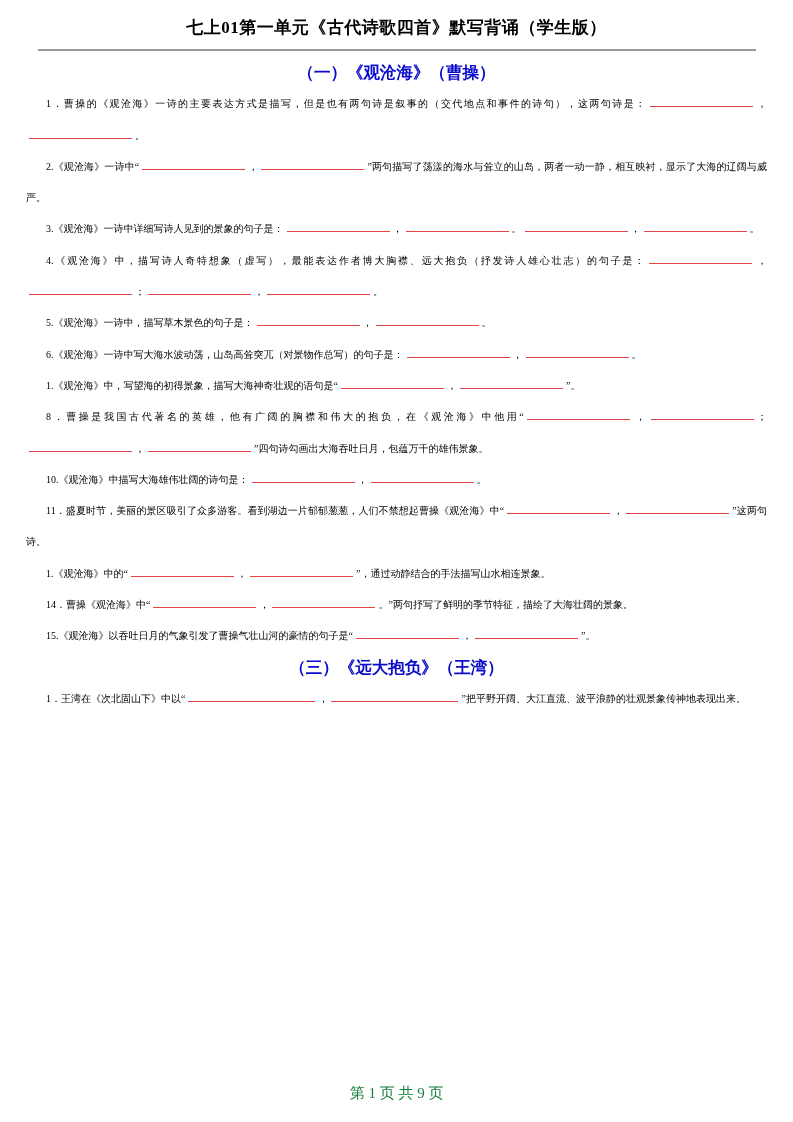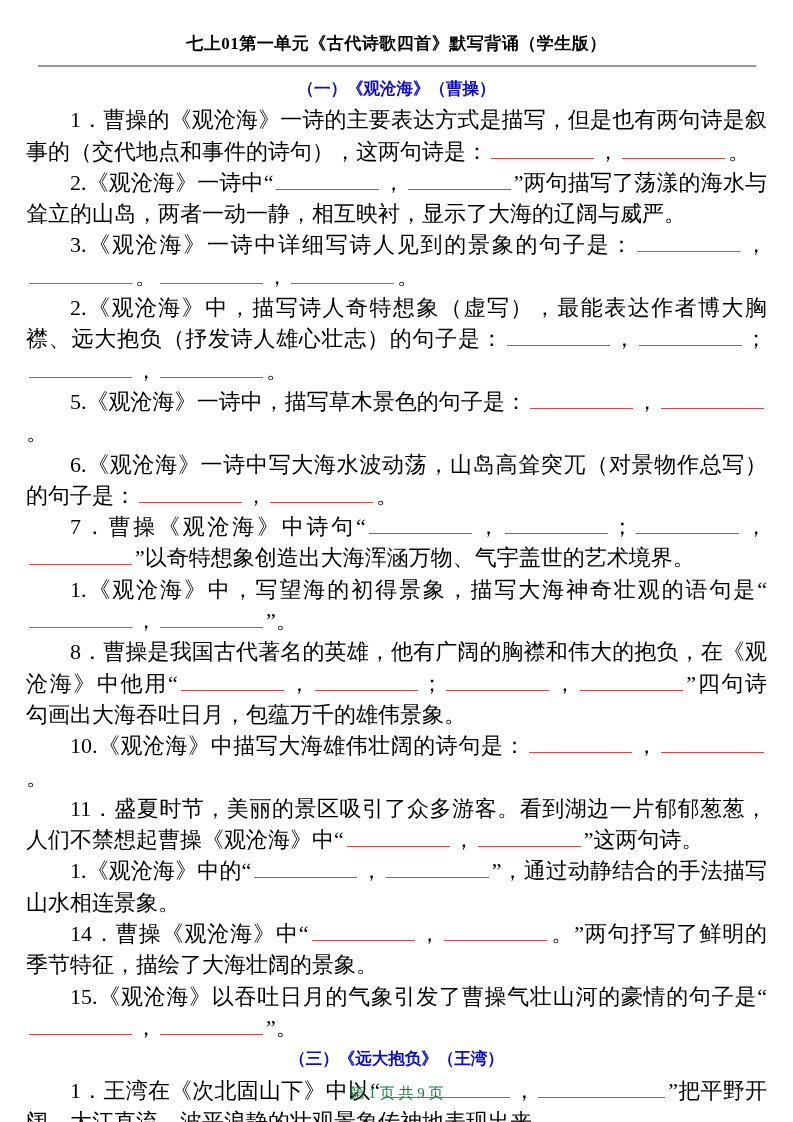--- a/index.html
+++ b/index.html
@@ -6,21 +6,21 @@
   html, body { width: 793px; }
   body {
     height: 1122px;
     background: #ffffff;
     color: #000000;
     font-family: "Liberation Serif", "DejaVu Serif", serif;
     position: relative;
     overflow: hidden;
   }
   .page-title {
-    padding-top: 34px;
+    padding-top: 18px;
     text-align: center;
     font-weight: bold;
     font-size: 17px;
     line-height: 19px;
     letter-spacing: 0.5px;
   }
   .title-rule {
     width: 718px;
     margin: 12px auto 6px auto;
     border: none;
@@ -31,21 +31,21 @@
   }
   .section-heading {
     text-align: center;
     color: var(--heading-color, #0b0bcb);
     font-weight: bold;
     font-size: 16.5px;
     line-height: 31.3px;
     text-indent: 0;
   }
   p.question {
-    font-size: 22px;
+    font-size: 10px;
     line-height: 31.3px;
     text-align: justify;
     text-indent: 2em;
     word-break: break-all;
   }
   .blank {
     display: inline-block;
     height: 15px;
     border-bottom: 1.6px solid var(--blank-color, #e04444);
     margin: 0 3px;
@@ -64,24 +64,23 @@
 </head>
 <body>
 
 <div class="page-title">七上01第一单元《古代诗歌四首》默写背诵（学生版）</div>
 <hr class="title-rule">
 <div class="doc-body">
     <div class="section-heading">（一）《观沧海》（曹操）</div>
     <p class="question"><span>1．曹操的《观沧海》一诗的主要表达方式是描写，但是也有两句诗是叙事的（交代地点和事件的诗句），这两句诗是：</span><span class="blank" style="width: 103px;"></span><span>，</span><span class="blank" style="width: 103px;"></span><span>。</span></p>
     <p class="question"><span>2.《观沧海》一诗中“</span><span class="blank" style="width: 103px;"></span><span>，</span><span class="blank" style="width: 103px;"></span><span>”两句描写了荡漾的海水与耸立的山岛，两者一动一静，相互映衬，显示了大海的辽阔与威严。</span></p>
     <p class="question"><span>3.《观沧海》一诗中详细写诗人见到的景象的句子是：</span><span class="blank" style="width: 103px;"></span><span>，</span><span class="blank" style="width: 103px;"></span><span>。</span><span class="blank" style="width: 103px;"></span><span>，</span><span class="blank" style="width: 103px;"></span><span>。</span></p>
-    <p class="question"><span>2.《观沧海》中，描写诗人奇特想象（虚写），最能表达作者博大胸襟、远大抱负（抒发诗人雄心壮志）的句子是：</span><span class="blank" style="width: 103px;"></span><span>，</span><span class="blank" style="width: 103px;"></span><span>；</span><span class="blank" style="width: 103px;"></span><span>，</span><span class="blank" style="width: 103px;"></span><span>。</span></p>
+    <p class="question"><span>4.《观沧海》中，描写诗人奇特想象（虚写），最能表达作者博大胸襟、远大抱负（抒发诗人雄心壮志）的句子是：</span><span class="blank" style="width: 103px;"></span><span>，</span><span class="blank" style="width: 103px;"></span><span>；</span><span class="blank" style="width: 103px;"></span><span>，</span><span class="blank" style="width: 103px;"></span><span>。</span></p>
     <p class="question"><span>5.《观沧海》一诗中，描写草木景色的句子是：</span><span class="blank" style="width: 103px;"></span><span>，</span><span class="blank" style="width: 103px;"></span><span>。</span></p>
     <p class="question"><span>6.《观沧海》一诗中写大海水波动荡，山岛高耸突兀（对景物作总写）的句子是：</span><span class="blank" style="width: 103px;"></span><span>，</span><span class="blank" style="width: 103px;"></span><span>。</span></p>
-    <p class="question"><span>7．曹操《观沧海》中诗句“</span><span class="blank" style="width: 103px;"></span><span>，</span><span class="blank" style="width: 103px;"></span><span>；</span><span class="blank" style="width: 103px;"></span><span>，</span><span class="blank" style="width: 103px;"></span><span>”以奇特想象创造出大海浑涵万物、气宇盖世的艺术境界。</span></p>
     <p class="question"><span>1.《观沧海》中，写望海的初得景象，描写大海神奇壮观的语句是“</span><span class="blank" style="width: 103px;"></span><span>，</span><span class="blank" style="width: 103px;"></span><span>”。</span></p>
     <p class="question"><span>8．曹操是我国古代著名的英雄，他有广阔的胸襟和伟大的抱负，在《观沧海》中他用“</span><span class="blank" style="width: 103px;"></span><span>，</span><span class="blank" style="width: 103px;"></span><span>；</span><span class="blank" style="width: 103px;"></span><span>，</span><span class="blank" style="width: 103px;"></span><span>”四句诗勾画出大海吞吐日月，包蕴万千的雄伟景象。</span></p>
     <p class="question"><span>10.《观沧海》中描写大海雄伟壮阔的诗句是：</span><span class="blank" style="width: 103px;"></span><span>，</span><span class="blank" style="width: 103px;"></span><span>。</span></p>
     <p class="question"><span>11．盛夏时节，美丽的景区吸引了众多游客。看到湖边一片郁郁葱葱，人们不禁想起曹操《观沧海》中“</span><span class="blank" style="width: 103px;"></span><span>，</span><span class="blank" style="width: 103px;"></span><span>”这两句诗。</span></p>
     <p class="question"><span>1.《观沧海》中的“</span><span class="blank" style="width: 103px;"></span><span>，</span><span class="blank" style="width: 103px;"></span><span>”，通过动静结合的手法描写山水相连景象。</span></p>
     <p class="question"><span>14．曹操《观沧海》中“</span><span class="blank" style="width: 103px;"></span><span>，</span><span class="blank" style="width: 103px;"></span><span>。”两句抒写了鲜明的季节特征，描绘了大海壮阔的景象。</span></p>
     <p class="question"><span>15.《观沧海》以吞吐日月的气象引发了曹操气壮山河的豪情的句子是“</span><span class="blank" style="width: 103px;"></span><span>，</span><span class="blank" style="width: 103px;"></span><span>”。</span></p>
     <div class="section-heading">（三）《远大抱负》（王湾）</div>
     <p class="question"><span>1．王湾在《次北固山下》中以“</span><span class="blank" style="width: 127px;"></span><span>，</span><span class="blank" style="width: 127px;"></span><span>”把平野开阔、大江直流、波平浪静的壮观景象传神地表现出来。</span></p>
   </div>

